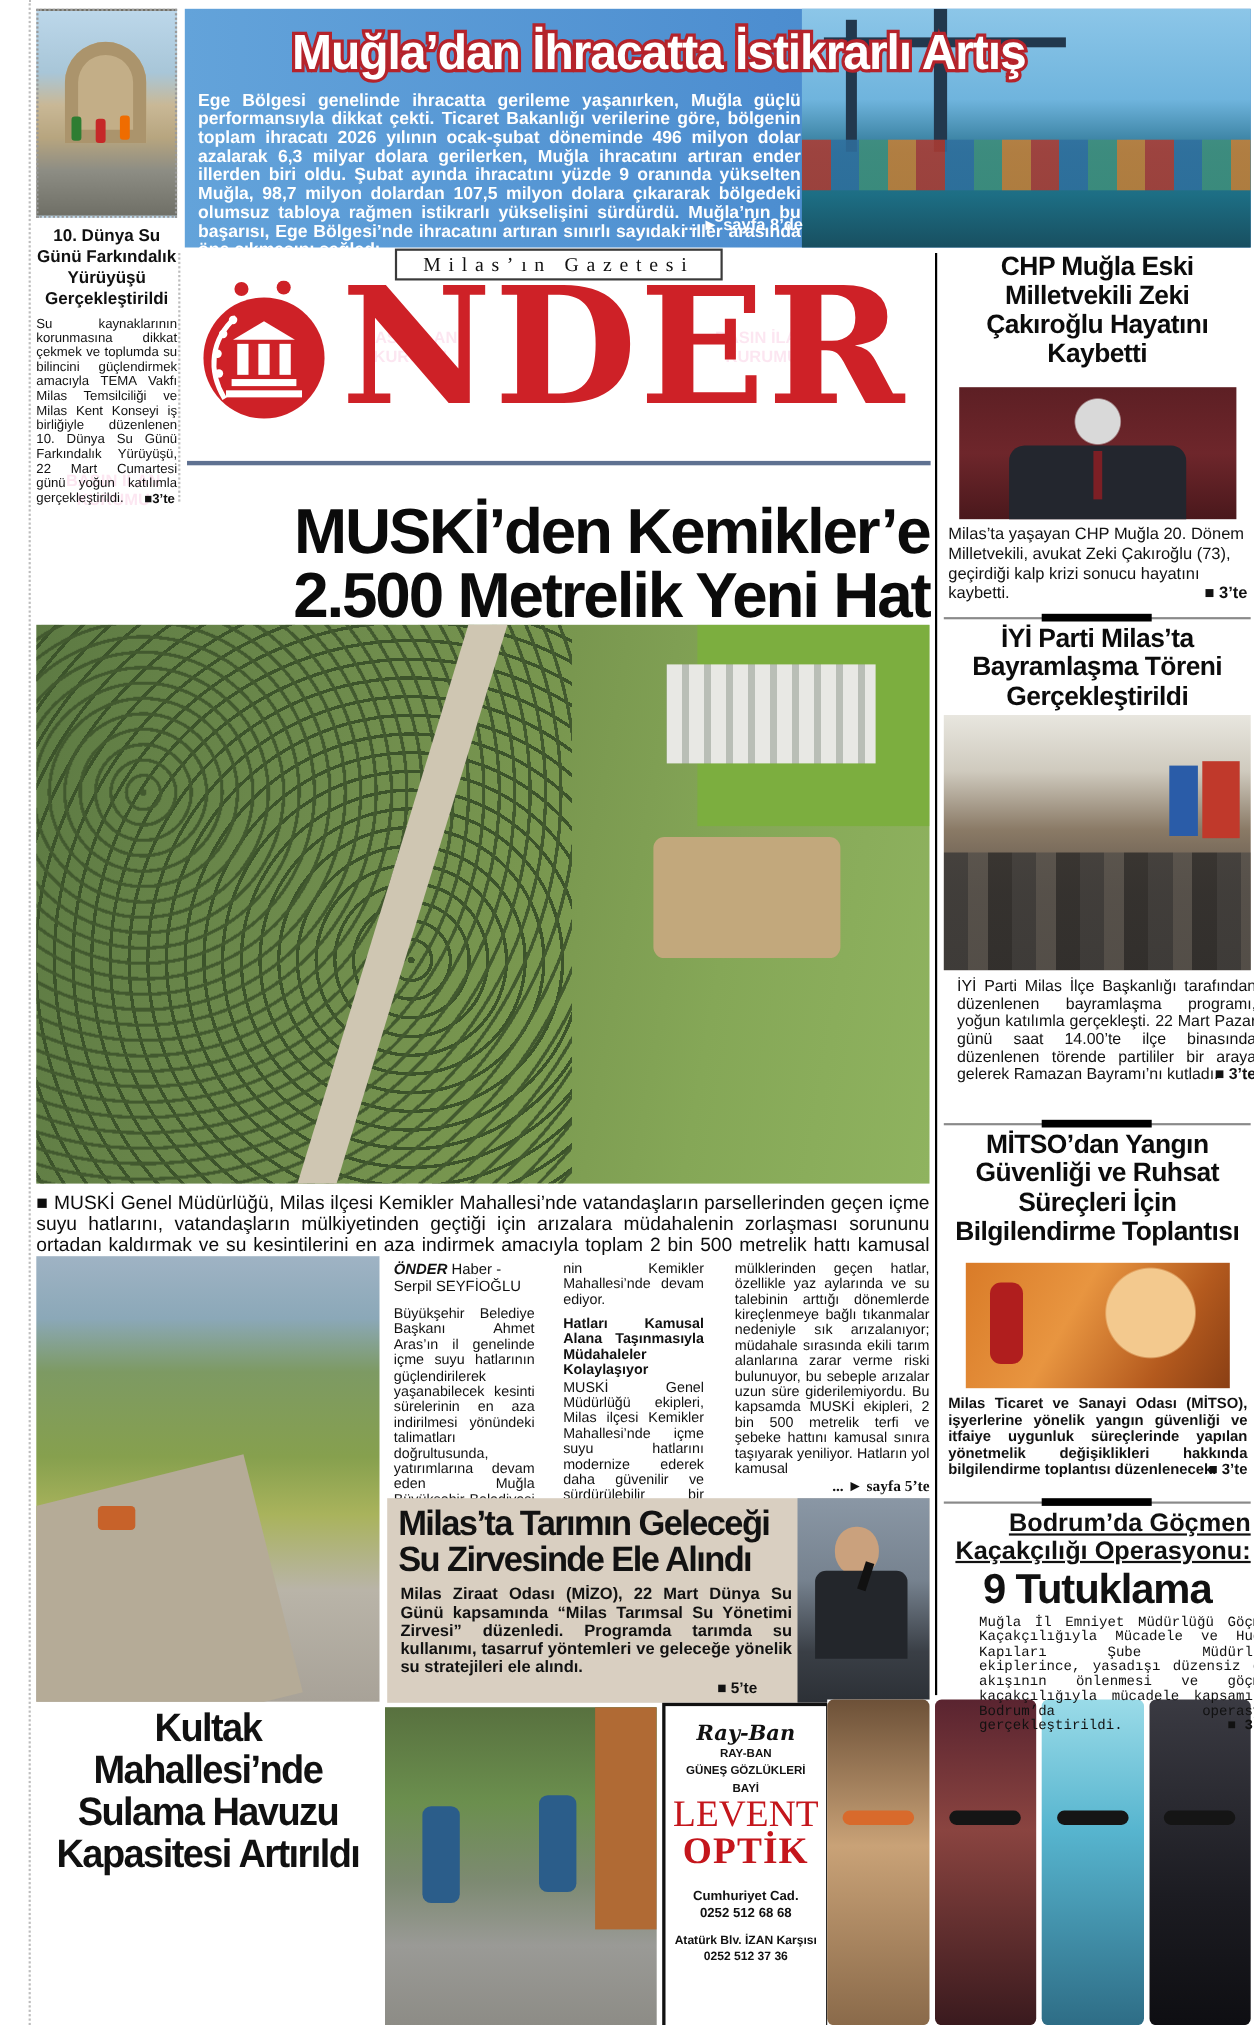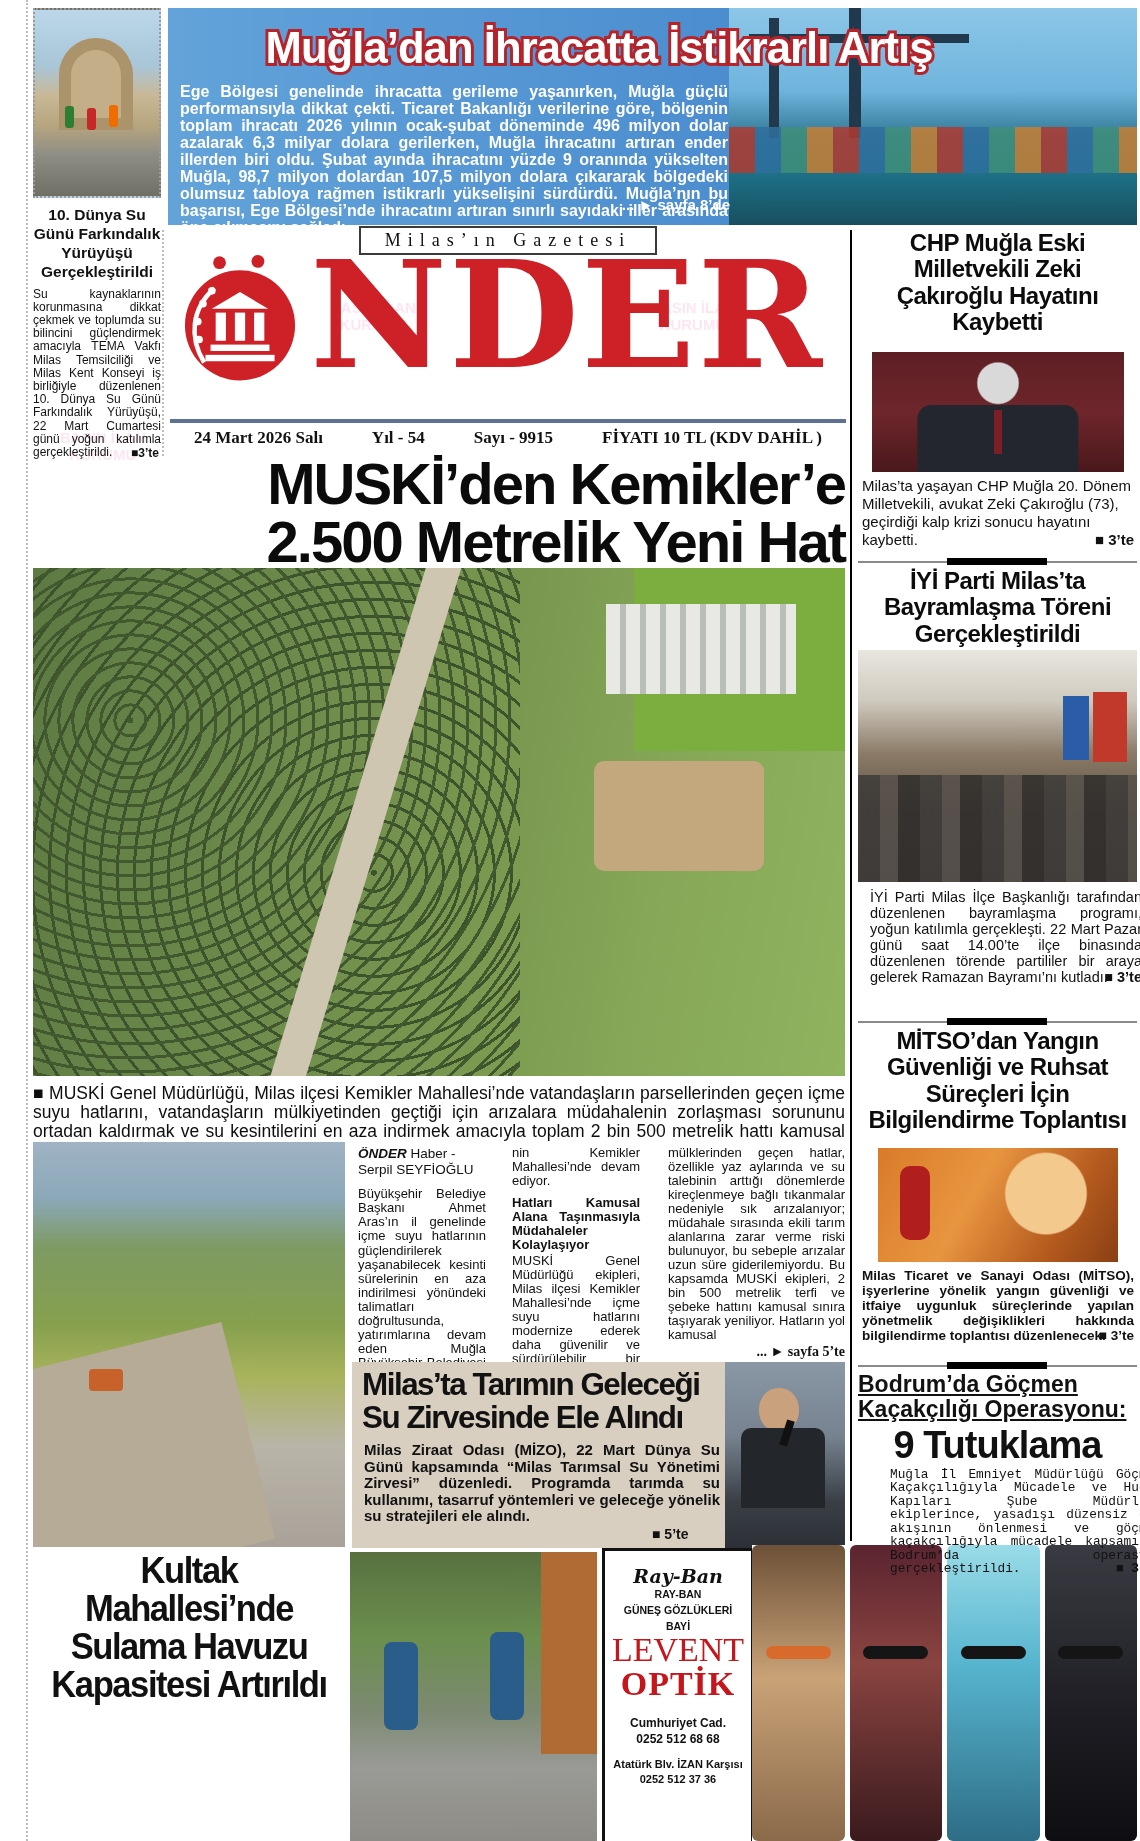--- a/index.html
+++ b/index.html
@@ -136,21 +136,21 @@
   .flag-red{position:absolute;right:10px;top:18%;width:34px;height:70px;background:#c0392b;}
   .flag-blue{position:absolute;right:48px;top:20%;width:26px;height:64px;background:#2a5ca8;}
   .people-row{position:absolute;left:0;bottom:0;width:100%;height:46%;
      background:repeating-linear-gradient(90deg,#3c3a38 0 22px,#55504a 22px 40px,#2e2c2a 40px 62px);opacity:.85;}
   #iyi-body{left:834px;top:890px;width:272px;font-size:14.5px;line-height:1.1;position:absolute;margin-left:36px;}
   #mitso-photo{left:878px;top:1148px;width:240px;height:114px;
      background:radial-gradient(circle at 70% 40%,#f3c98e 0 22%,transparent 23%),
                 linear-gradient(120deg,#d97b28 0%,#e89540 40%,#b45a1e 75%,#8a3f14 100%);}
   .extinguisher{position:absolute;left:22px;top:18px;width:30px;height:74px;background:#b01e1e;border-radius:10px;}
   #mitso-cap{left:862px;top:1268px;width:272px;font-weight:bold;font-size:13.5px;line-height:1.12;position:absolute;}
-  #bodrum-title{left:858px;top:1372px;width:279px;text-align:left;font-weight:bold;
+  #bodrum-title{left:858px;top:1372px;width:279px;text-align:right;font-weight:bold;
      font-size:23px;line-height:1.1;text-decoration:underline;position:absolute;}
   #bodrum-sub{left:858px;top:1424px;width:279px;text-align:center;font-weight:800;
      font-size:38px;letter-spacing:-1px;position:absolute;}
   #bodrum-body{left:862px;top:1468px;width:272px;font-family:Liberation Mono, monospace;
      font-size:12.8px;line-height:1.05;position:absolute;margin-left:28px;}
   
   #edge{left:26px;top:0;height:1841px;border-left:2px dotted #bdbdbd;}
   #sb-dot{left:162px;top:230px;height:226px;border-left:2px dotted #bdbdbd;}
 </style>
 </head>
@@ -210,26 +210,20 @@
       <rect x="23" y="78" width="54" height="5" fill="#fff"></rect>
       <path d="M22,84 C10,64 12,42 30,26" stroke="#fff" stroke-width="3.5" fill="none"></path>
       <circle cx="18" cy="66" r="3" fill="#fff"></circle>
         <circle cx="17" cy="52" r="3" fill="#fff"></circle>
       <circle cx="21" cy="38" r="3" fill="#fff"></circle>
         <circle cx="28" cy="28" r="3" fill="#fff"></circle>
     </svg>
     <div id="logo-letters">NDER</div>
   </div>
   <div id="mast-rule"></div>
-  <div id="dateline">
-    <span>24 Mart 2026 Salı</span>
-    <span>Yıl - 54</span>
-    <span>Sayı - 9915</span>
-    <span>FİYATI 10 TL (KDV DAHİL )</span>
-  </div>
 </div>
 
 <div class="abs" id="main-head">
   <div>MUSKİ’den Kemikler’e</div>
   <div>2.500 Metrelik Yeni Hat</div>
 </div>
 
 <div class="abs photo" id="aerial">
   <div class="groves"></div>
   <div class="field-bright"></div>

